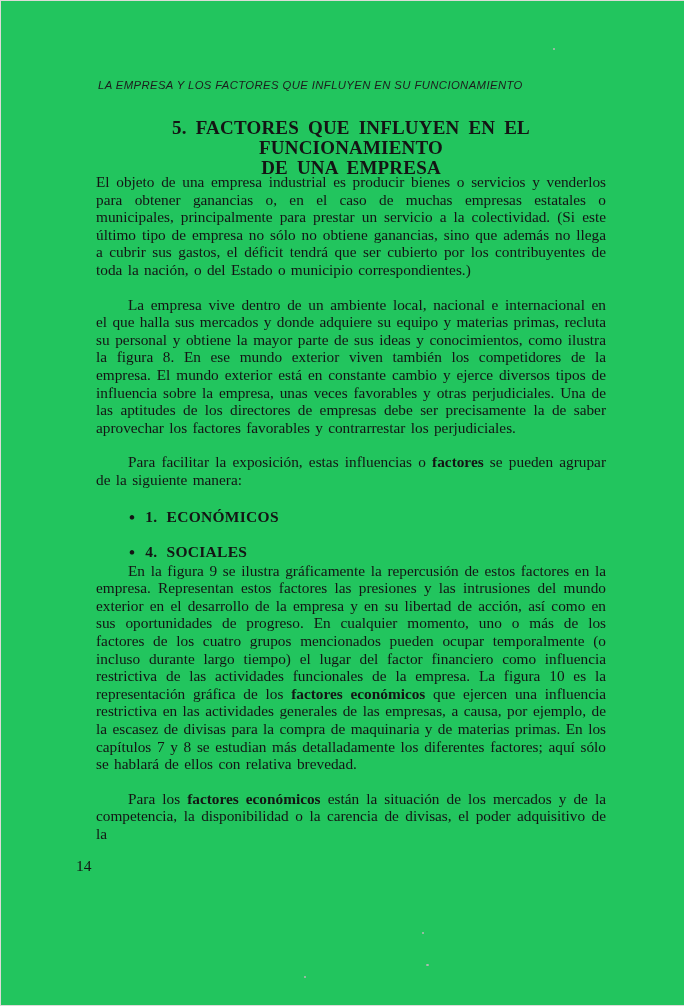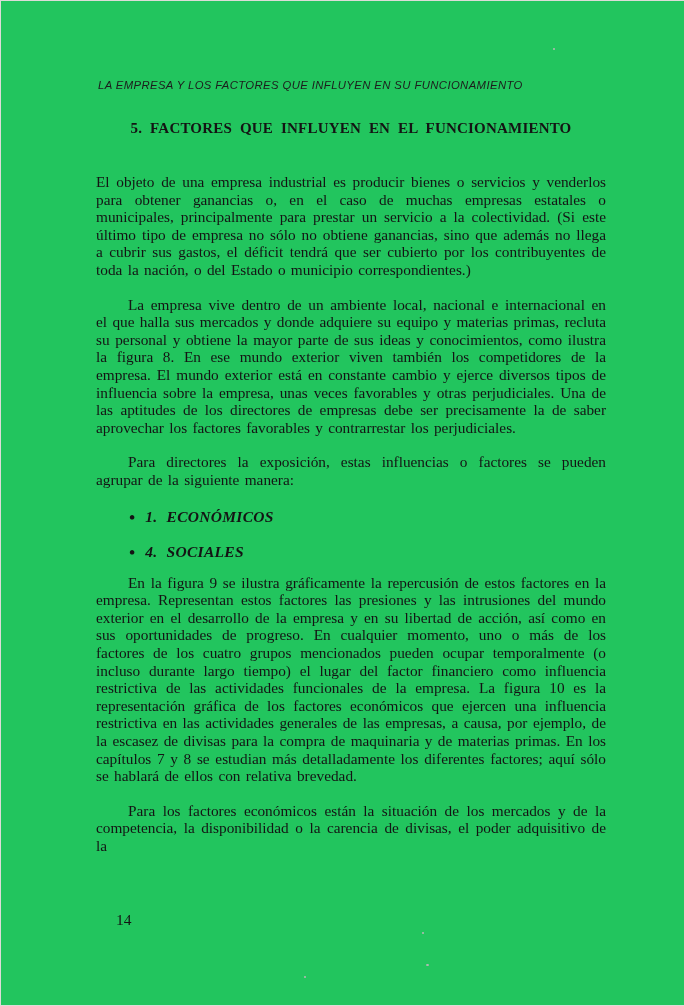--- a/index.html
+++ b/index.html
@@ -29,21 +29,21 @@
     color: #1c1c1c;
     white-space: nowrap;
   }
   .chapter-title {
     position: absolute;
     top: 117px;
     left: 95px;
     right: 92px;
     text-align: center;
     font-weight: bold;
-    font-size: 15px;
+    font-size: 19px;
     line-height: 20px;
     word-spacing: 4px;
     letter-spacing: 0.2px;
   }
   .page-body {
     position: absolute;
     top: 172px;
     left: 95px;
     right: 92px;
     font-size: 15.3px;
@@ -54,56 +54,54 @@
   .page-body p {
     margin: 0 0 0 0;
   }
   .para + .para {
     margin-top: 17px;
   }
   .indent {
     text-indent: 32px;
   }
   .bold-inline {
-    font-weight: normal;
+    font-weight: bold;
   }
   .bullet-list {
     margin: 19px 0 0 33px;
-    font-style: italic;
   }
   .bullet-item {
     font-weight: bold;
     font-size: 15.5px;
     line-height: 17.6px;
     margin-bottom: 17px;
     text-align: left;
     letter-spacing: 0.3px;
   }
   .bullet-item:last-child {
-    margin-bottom: 12px;
+    margin-bottom: 0;
   }
   .bullet-glyph {
     display: inline-block;
     font-size: 17px;
     margin-right: 10px;
     vertical-align: -1px;
   }
   .bullet-num {
     margin-right: 9px;
   }
   .after-list {
     margin-top: 16px;
   }
   .page-number {
     position: absolute;
-    top: 910px;
+    top: 856px;
     left: 75px;
     font-size: 15.5px;
     color: #141414;
-    margin-left: 40px;
   }
   .speck {
     position: absolute;
     background: #b9b9b6;
     border-radius: 50%;
     width: 2px;
     height: 2px;
   }
   .speck.s1 { left: 421px; top: 931px; }
   .speck.s2 { left: 303px; top: 975px; }
@@ -112,29 +110,30 @@
 </style>
 </head>
 <body>
 
 <div class="canvas">
 
   <div class="running-header">LA EMPRESA Y LOS FACTORES QUE INFLUYEN EN SU FUNCIONAMIENTO</div>
 
   <div class="chapter-title">
     <div>5. FACTORES QUE INFLUYEN EN EL FUNCIONAMIENTO</div>
+    <div>DE UNA EMPRESA</div>
   </div>
 
   <div class="page-body">
 
     <p class="para">El objeto de una empresa industrial es producir bienes o servicios y venderlos para obtener ganancias o, en el caso de muchas empresas estatales o municipales, principalmente para prestar un servicio a la colectividad. (Si este último tipo de empresa no sólo no obtiene ganancias, sino que además no llega a cubrir sus gastos, el déficit tendrá que ser cubierto por los contribuyentes de toda la nación, o del Estado o municipio correspondientes.)</p>
 
     <p class="para indent">La empresa vive dentro de un ambiente local, nacional e internacional en el que halla sus mercados y donde adquiere su equipo y materias primas, recluta su personal y obtiene la mayor parte de sus ideas y conocimientos, como ilustra la figura 8. En ese mundo exterior viven también los competidores de la empresa. El mundo exterior está en constante cambio y ejerce diversos tipos de influencia sobre la empresa, unas veces favorables y otras perjudiciales. Una de las aptitudes de los directores de empresas debe ser precisamente la de saber aprovechar los factores favorables y contrarrestar los perjudiciales.</p>
 
-    <p class="para indent"><span>Para directores la exposición, estas influencias o </span><span class="bold-inline">factores</span><span> se pueden agrupar de la siguiente manera:</span></p>
+    <p class="para indent"><span>Para facilitar la exposición, estas influencias o </span><span class="bold-inline">factores</span><span> se pueden agrupar de la siguiente manera:</span></p>
 
     <div class="bullet-list">
       <div class="bullet-item">
         <span class="bullet-glyph">•</span><span class="bullet-num">1.</span><span>ECONÓMICOS</span>
       </div>
       <div class="bullet-item">
         <span class="bullet-glyph">•</span><span class="bullet-num">4.</span><span>SOCIALES</span>
       </div>
     </div>
 

